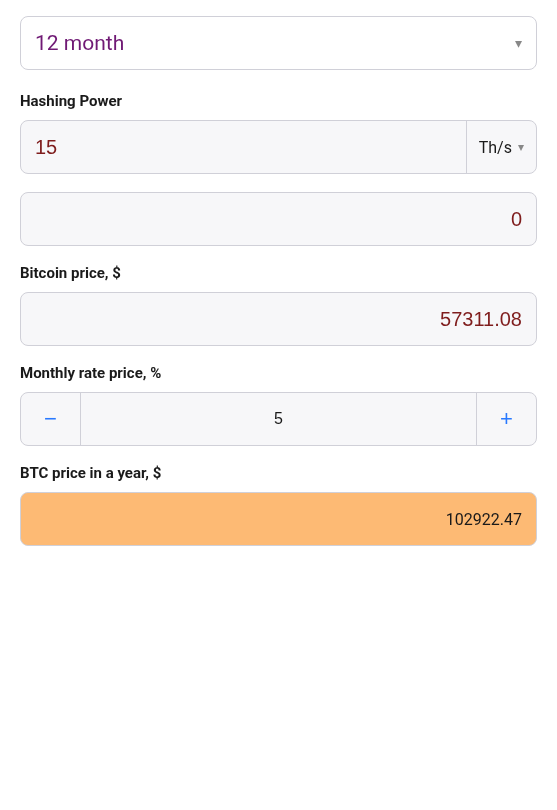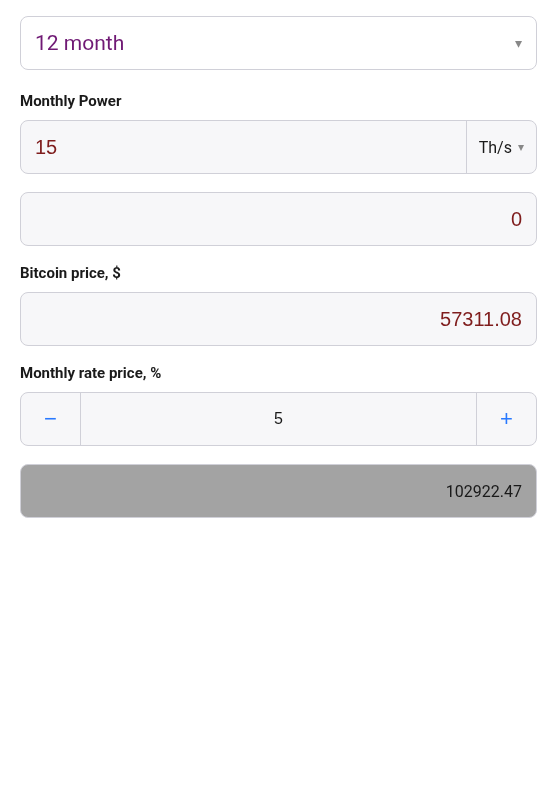--- a/index.html
+++ b/index.html
@@ -145,21 +145,21 @@
       background: transparent;
       border: none;
       outline: none;
     }
 
     
     .display-box {
       width: 100%;
       border: 1.5px solid #d0d0d8;
       border-radius: 8px;
-      background: #a3a3a3;
+      background: #fdba74;
       height: 54px;
       display: flex;
       align-items: center;
       justify-content: flex-end;
       padding: 0 14px;
     }
 
     .display-box span {
       font-size: 16px;
       color: #1a1a1a;
@@ -167,21 +167,21 @@
   </style>
 </head>
 <body>
 
 <div class="duration-select">
   <span class="value">12 month</span>
   <span class="chevron">▾</span>
 </div>
 
 <div class="field-group">
-  <span class="field-label">Monthly Power</span>
+  <span class="field-label">Hashing Power</span>
   <div class="input-box">
     <input type="text" value="15" style="">
     <div class="unit-select">
       <span>Th/s</span>
       <span class="chevron">▾</span>
     </div>
   </div>
 </div>
 
 <div class="field-group">
@@ -200,16 +200,17 @@
 <div class="field-group">
   <span class="field-label">Monthly rate price, %</span>
   <div class="stepper-box">
     <button class="stepper-btn minus">−</button>
     <input type="text" class="stepper-value" value="5" style="">
     <button class="stepper-btn plus">+</button>
   </div>
 </div>
 
 <div class="field-group">
+  <span class="field-label">BTC price in a year, $</span>
   <div class="display-box">
     <span>102922.47</span>
   </div>
 </div>
 
 </body></html>

